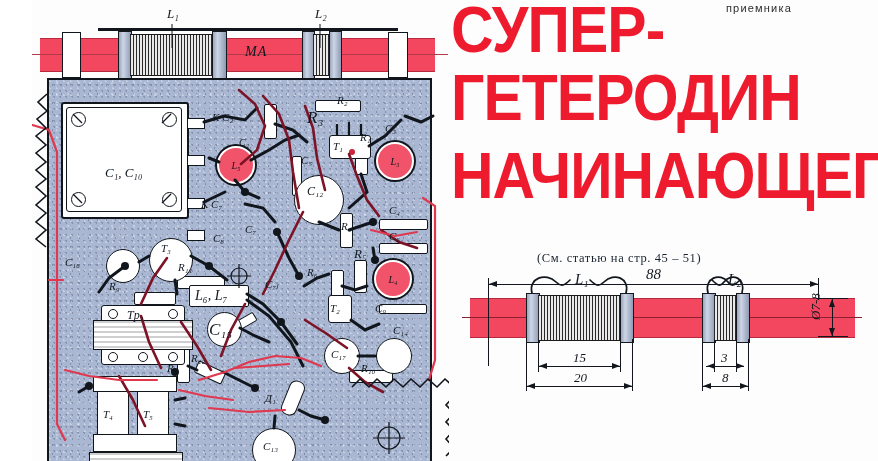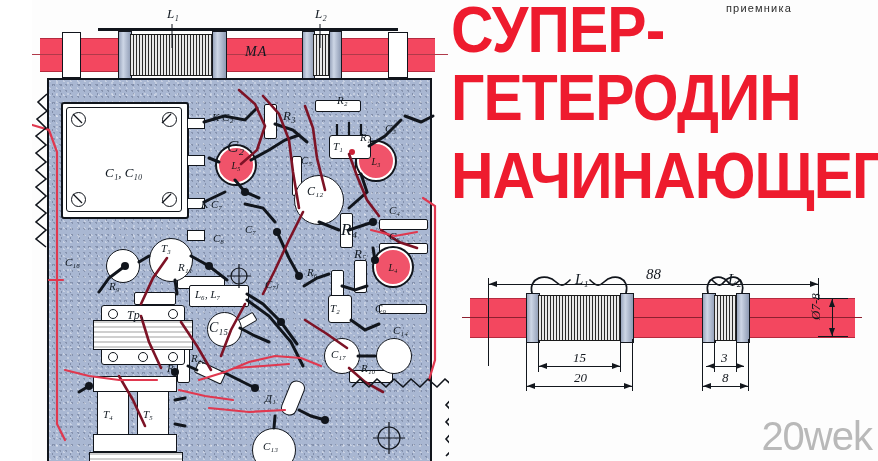--- a/index.html
+++ b/index.html
@@ -144,24 +144,24 @@
       <div class="res" style="left:282px;top:190px;width:11px;height:32px;"></div>
       <div class="res" style="left:330px;top:224px;width:46px;height:8px;"></div>
       <div class="res" style="left:180px;top:238px;width:26px;height:8px;transform:rotate(-30deg);"></div>
       <div class="res" style="left:128px;top:268px;width:11px;height:33px;"></div>
       <div class="res" style="left:146px;top:286px;width:28px;height:11px;transform:rotate(25deg);"></div>
       <div class="res" style="left:300px;top:290px;width:42px;height:11px;"></div>
 
       <div class="coil-c" style="left:168px;top:66px;width:34px;height:34px;">
         <span>L₅</span>
       </div>
-      <div class="coil-c" style="left:308px;top:62px;width:34px;height:34px;">
+      <div class="coil-c" style="left:327px;top:62px;width:34px;height:34px;">
         <span>L₃</span>
       </div>
-      <div class="coil-c" style="left:325px;top:168px;width:34px;height:34px;">
+      <div class="coil-c" style="left:325px;top:180px;width:34px;height:34px;">
         <span>L₄</span>
       </div>
 
       <div class="circ" style="left:245px;top:95px;width:48px;height:48px;"></div>
       <div class="circ" style="left:57px;top:169px;width:32px;height:32px;"></div>
       <div class="circ" style="left:100px;top:158px;width:42px;height:42px;"></div>
       <div class="circ" style="left:158px;top:232px;width:33px;height:33px;"></div>
       <div class="circ" style="left:275px;top:258px;width:34px;height:34px;"></div>
       <div class="circ" style="left:327px;top:258px;width:34px;height:34px;"></div>
       <div class="circ" style="left:203px;top:348px;width:42px;height:42px;"></div>
@@ -272,47 +272,47 @@
           <path d="M160,328 L200,332 L236,330"></path>
         </g>
       </svg>
 
       <svg class="ov" width="381" height="383">
         <path d="M146,383 L150,340 L172,306 L210,292 L250,300 L272,330 L276,383 Z" fill="#ffffff" opacity="0"></path>
       </svg>
 
       <span class="lbl" style="left:56px;top:85px;font-size:13px;">C₁, C₁₀</span>
       <span class="lbl" style="left:163px;top:31px;font-size:11px;">К C₂</span>
-      <span class="lbl" style="left:178px;top:57px;font-size:17px;">C₂</span>
-      <span class="lbl" style="left:216px;top:28px;font-size:13px;padding-left:18px;">R₃</span>
+      <span class="lbl" style="left:190px;top:57px;font-size:10px;">C₂</span>
+      <span class="lbl" style="left:240px;top:28px;font-size:17px;padding-left:18px;">R₃</span>
       <span class="lbl" style="left:288px;top:14px;font-size:11px;">R₂</span>
       <span class="lbl" style="left:336px;top:42px;font-size:11px;">C₃</span>
       <span class="lbl" style="left:284px;top:60px;font-size:11px;">T₁</span>
       <span class="lbl" style="left:311px;top:51px;font-size:11px;">R₁</span>
       <span class="lbl" style="left:252px;top:74px;font-size:11px;">C₅</span>
       <span class="lbl" style="left:258px;top:104px;font-size:12px;">C₁₂</span>
       <span class="lbl" style="left:340px;top:124px;font-size:11px;">C₄</span>
-      <span class="lbl" style="left:292px;top:140px;font-size:17px;">R₄</span>
+      <span class="lbl" style="left:292px;top:140px;font-size:11px;">R₄</span>
       <span class="lbl" style="left:340px;top:150px;font-size:11px;">C₆</span>
       <span class="lbl" style="left:305px;top:166px;font-size:13px;">R₅</span>
       <span class="lbl" style="left:152px;top:118px;font-size:11px;">К C₇</span>
       <span class="lbl" style="left:196px;top:143px;font-size:11px;">C₇</span>
       <span class="lbl" style="left:164px;top:152px;font-size:11px;">C₈</span>
       <span class="lbl" style="left:16px;top:176px;font-size:11px;">C₁₆</span>
       <span class="lbl" style="left:112px;top:162px;font-size:11px;">T₃</span>
       <span class="lbl" style="left:129px;top:181px;font-size:11px;">R₁₁</span>
       <span class="lbl" style="left:60px;top:200px;font-size:11px;">R₉</span>
-      <span class="lbl" style="left:146px;top:208px;font-size:11px;">L₆, L₇</span>
+      <span class="lbl" style="left:146px;top:208px;font-size:14px;">L₆, L₇</span>
       <span class="lbl" style="left:216px;top:196px;font-size:11px;">C₇ₗ</span>
       <span class="lbl" style="left:258px;top:186px;font-size:11px;">R₆</span>
       <span class="lbl" style="left:281px;top:222px;font-size:11px;">T₂</span>
       <span class="lbl" style="left:326px;top:222px;font-size:11px;">C₉</span>
       <span class="lbl" style="left:344px;top:244px;font-size:11px;">C₁₄</span>
       <span class="lbl" style="left:78px;top:228px;font-size:12px;">Tp₁</span>
-      <span class="lbl" style="left:160px;top:240px;font-size:14px;">C₁₅</span>
+      <span class="lbl" style="left:160px;top:240px;font-size:17px;">C₁₅</span>
       <span class="lbl" style="left:142px;top:272px;font-size:11px;">R₁₂</span>
       <span class="lbl" style="left:118px;top:282px;font-size:11px;">R₈</span>
       <span class="lbl" style="left:54px;top:328px;font-size:11px;">T₄</span>
       <span class="lbl" style="left:94px;top:328px;font-size:11px;">T₅</span>
       <span class="lbl" style="left:282px;top:268px;font-size:11px;">C₁₇</span>
       <span class="lbl" style="left:312px;top:282px;font-size:11px;">R₁₀</span>
       <span class="lbl" style="left:216px;top:312px;font-size:11px;">Д₁</span>
       <span class="lbl" style="left:214px;top:360px;font-size:11px;">C₁₃</span>
 
       <svg class="ov" width="381" height="383">
@@ -336,20 +336,21 @@
     <div class="abs" style="left:0;top:0;width:32px;height:461px;background:#ffffff;"></div>
   </div>
 
   <div id="headline">
     <div id="kicker">приемника</div>
     <div class="hl-line" id="hl1">СУПЕР-</div>
     <div class="hl-line" id="hl2">ГЕТЕРОДИН</div>
     <div class="hl-line" id="hl3">НАЧИНАЮЩЕГО</div>
   </div>
 
+  <div id="caption">(См. статью на стр. 45 – 51)</div>
 
   <div id="dimdraw">
 
     <div class="rod" style="left:0;top:28px;width:385px;height:38px;"></div>
     <div class="rod-center" style="left:-8px;top:47px;width:400px;"></div>
 
     <div class="cheek" style="left:56px;top:23px;width:12px;height:48px;"></div>
     <div class="coil" style="left:68px;top:25px;width:82px;height:44px;"></div>
     <div class="cheek" style="left:150px;top:23px;width:12px;height:48px;"></div>
 
@@ -404,15 +405,14 @@
     <span class="dimtxt" style="left:252px;top:100px;">8</span>
 
     <div class="dimvert" style="left:362px;top:28px;height:38px;"></div>
     <div class="dimline" style="left:348px;top:28px;width:30px;"></div>
     <div class="dimline" style="left:348px;top:66px;width:30px;"></div>
     <div class="arrowU" style="left:359px;top:29px;"></div>
     <div class="arrowD" style="left:359px;top:58px;"></div>
     <span class="dimtxt" style="left:346px;top:42px;transform:rotate(-90deg);transform-origin:left center;font-size:13px;">Ø7-8</span>
   </div>
 
-  <div id="watermark">20wek</div>
 
 </div>
 
 </body></html>

